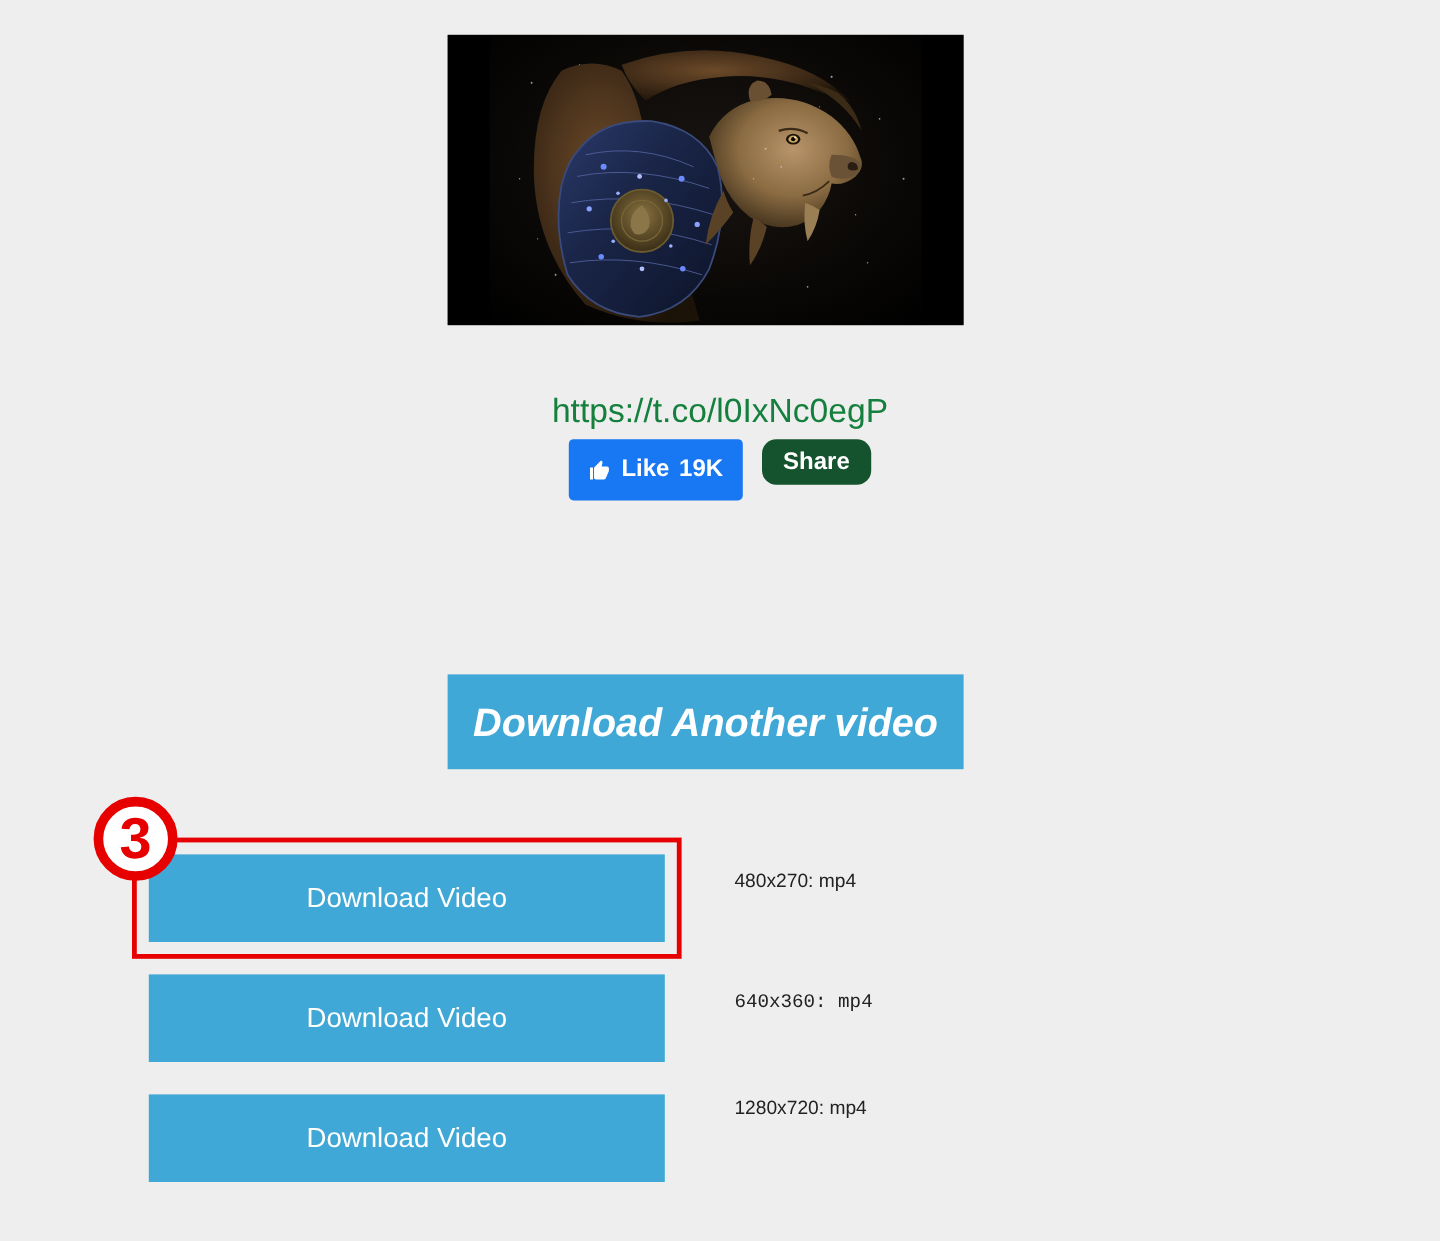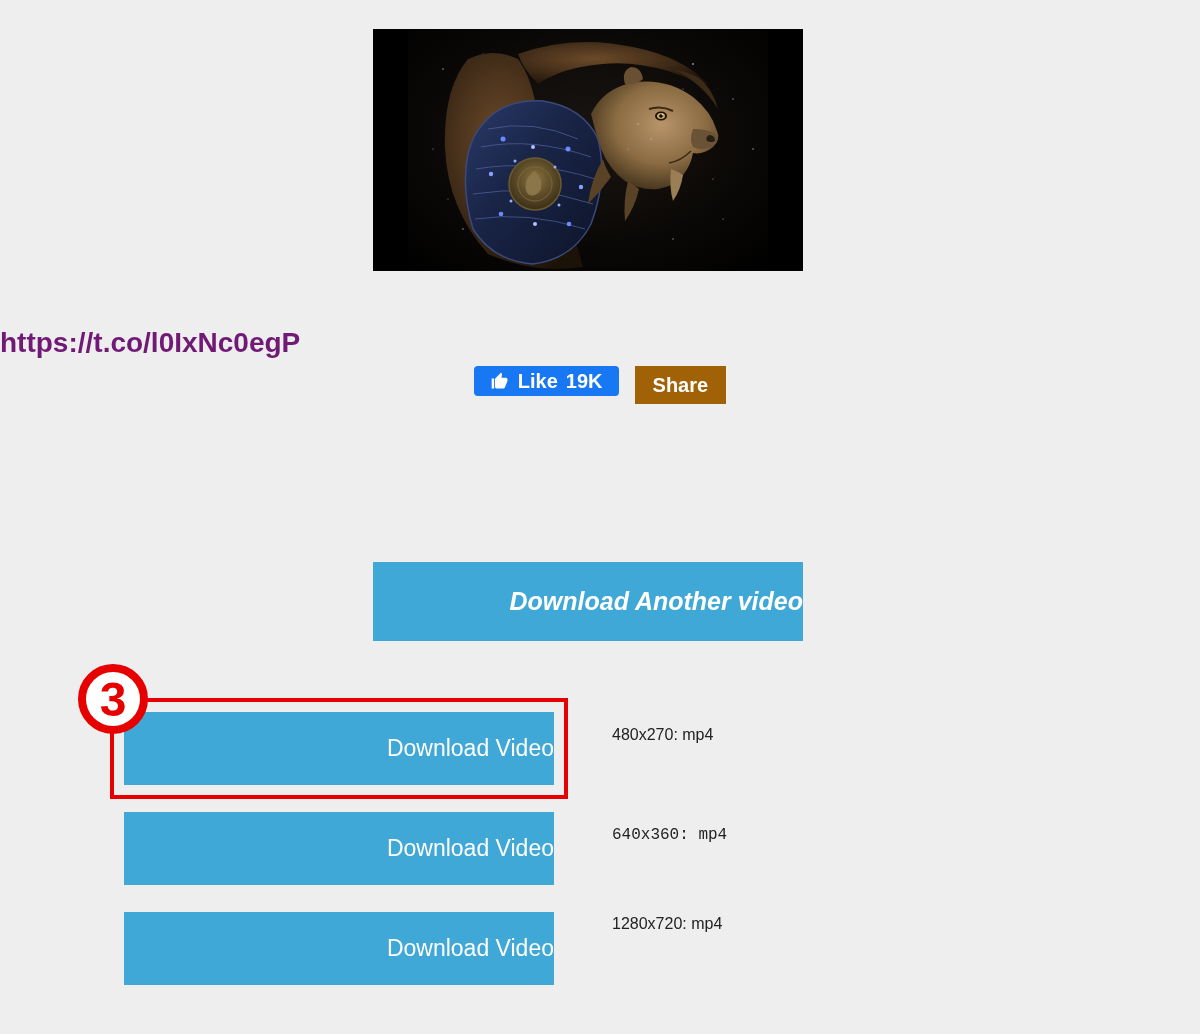--- a/index.html
+++ b/index.html
@@ -26,79 +26,78 @@
     .thumbnail svg {
       width: 100%;
       height: 100%;
       display: block;
     }
     .video-url {
       position: absolute;
       top: 327px;
       left: 0;
       width: 100%;
-      text-align: left;
+      text-align: center;
       font-size: 28px;
-      font-weight: bold;
-      color: #701a75;
+      font-weight: normal;
+      color: #15803d;
     }
     .social-buttons {
       position: absolute;
       top: 366px;
       left: 0;
       width: 100%;
       display: flex;
       justify-content: center;
       gap: 16px;
     }
     .fb-like-btn {
       background-color: #1877f2;
       color: #fff;
       border: none;
       border-radius: 4px;
-      height: 30px;
+      height: 51px;
       padding: 0 16px;
       display: flex;
       align-items: center;
       gap: 8px;
       font-size: 20px;
       font-weight: bold;
       cursor: pointer;
     }
     .fb-like-btn .thumb-icon {
       width: 20px;
       height: 20px;
     }
     .fb-share-btn {
-      background-color: #a16207;
-      color: #fff;
-      border: none;
-      border-radius: 0;
+      background-color: #14532d;
+      color: #fff;
+      border: none;
+      border-radius: 12px;
       height: 38px;
       padding: 0 18px;
       display: flex;
       align-items: center;
       font-size: 20px;
       font-weight: bold;
       cursor: pointer;
     }
     .download-another {
       position: absolute;
       left: 373px;
       top: 562px;
       width: 430px;
       height: 79px;
       background-color: #3fa8d6;
       color: #fff;
       border: none;
-      font-size: 25px;
+      font-size: 33px;
       font-weight: bold;
       font-style: italic;
       cursor: pointer;
-      text-align: right;
     }
     .step-badge {
       position: absolute;
       left: 78px;
       top: 664px;
       width: 70px;
       height: 70px;
       border: 8px solid #e60000;
       border-radius: 50%;
       background: #fff;
@@ -123,21 +122,21 @@
     .download-btn {
       position: absolute;
       width: 430px;
       height: 73px;
       background-color: #3fa8d6;
       color: #fff;
       border: none;
       font-size: 23px;
       font-weight: normal;
       cursor: pointer;
-      text-align: right;
+      text-align: center;
     }
     .download-btn-1 { left: 124px; top: 712px; }
     .download-btn-2 { left: 124px; top: 812px; }
     .download-btn-3 { left: 124px; top: 912px; }
     .format-label {
       position: absolute;
       left: 612px;
       font-size: 16px;
       color: #222;
       font-weight: normal;

